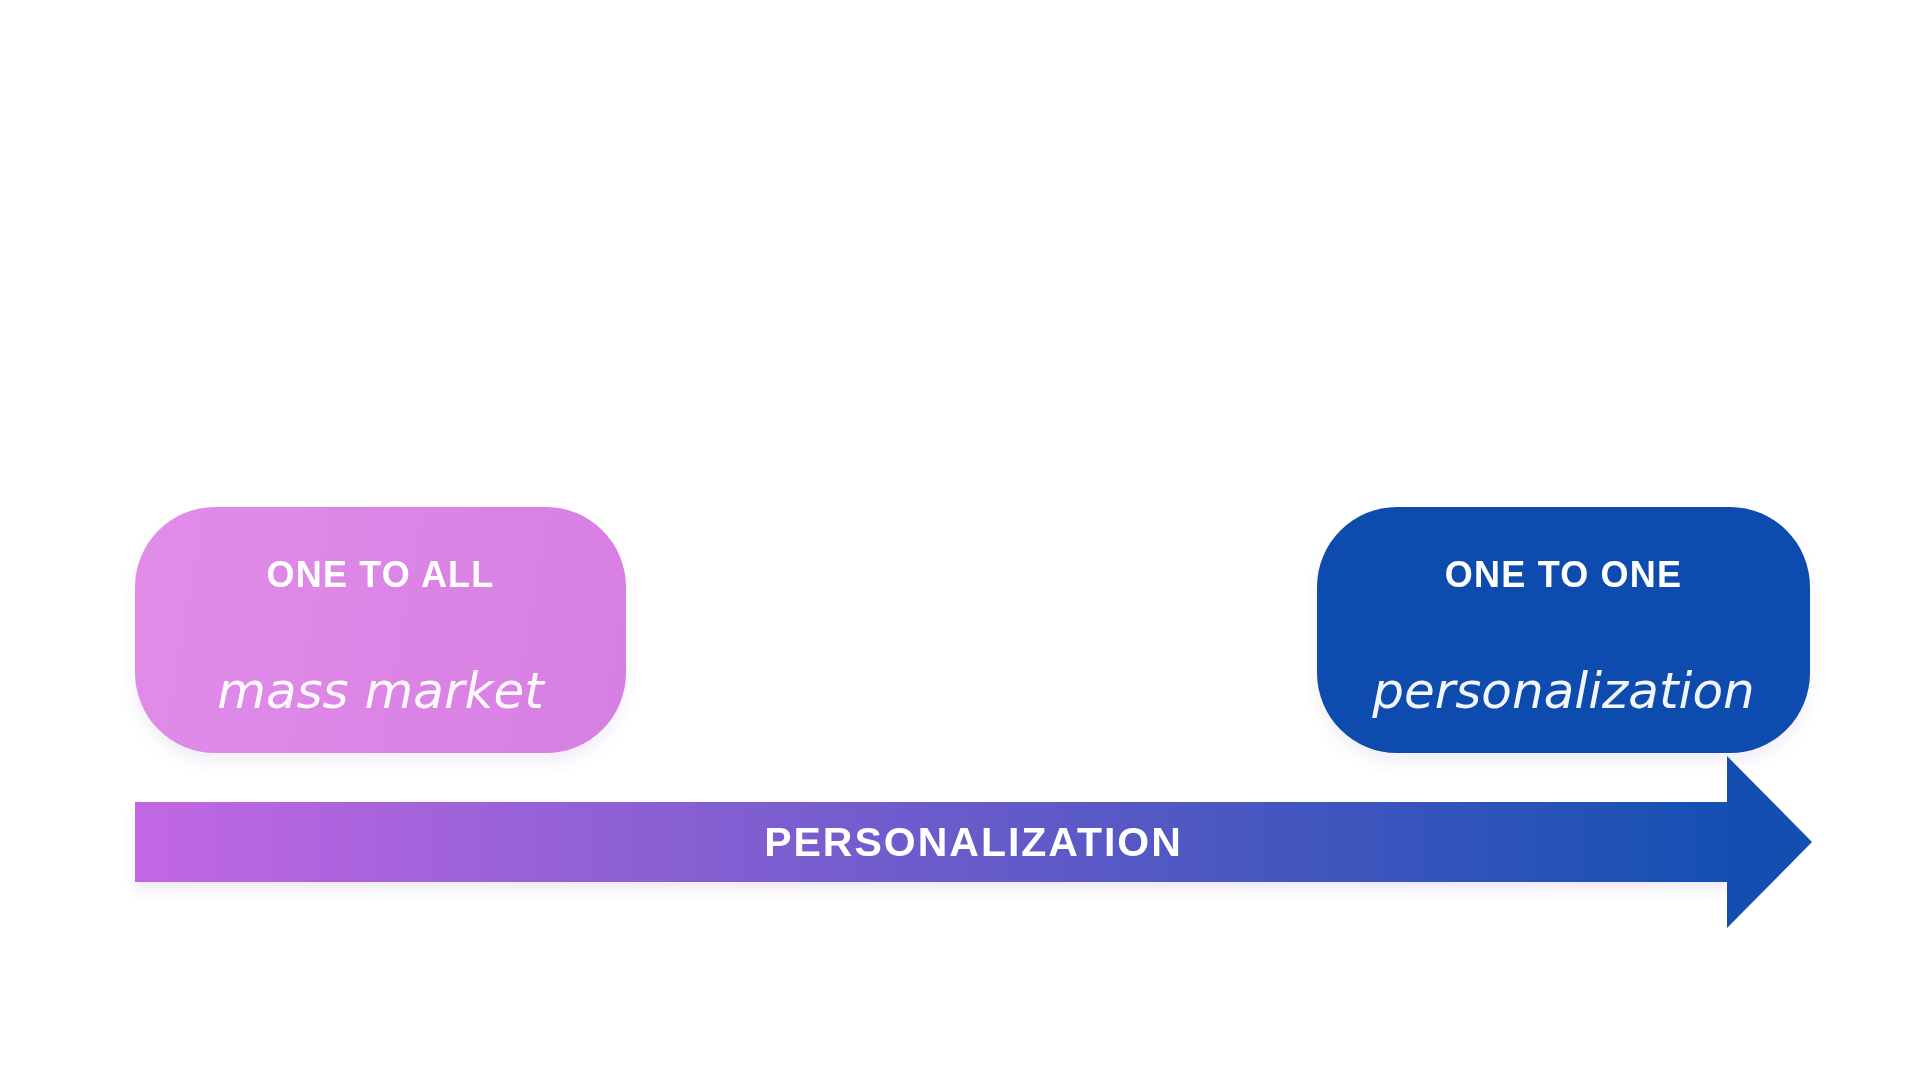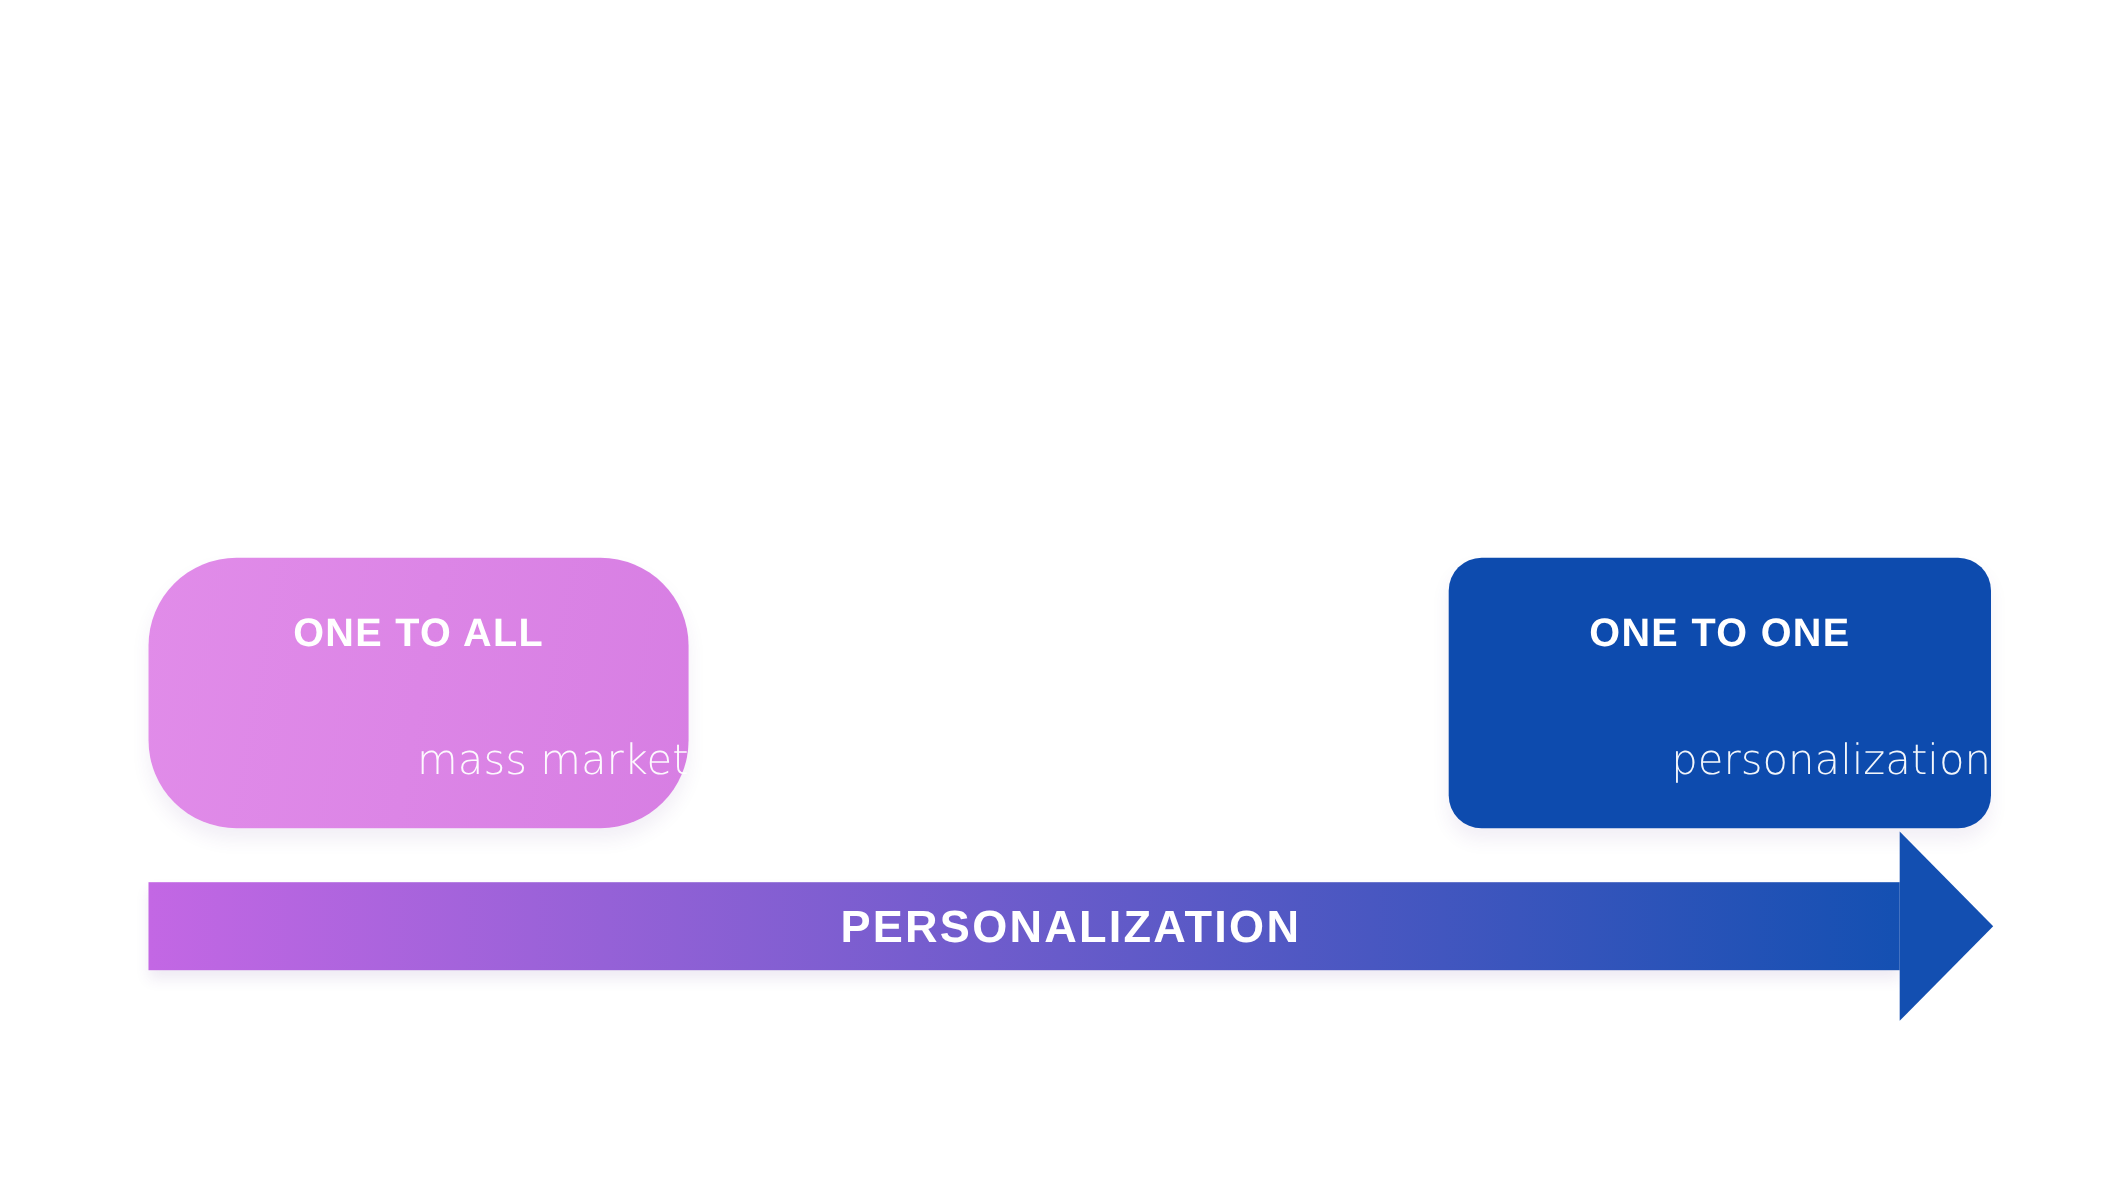--- a/index.html
+++ b/index.html
@@ -30,43 +30,43 @@
   }
   .box2 {
     left: 712px;
     width: 481px;
     background: linear-gradient(90deg, var(--box2-start, #c873e3), var(--box2-end, #1e53bc));
   }
   .box3 {
     left: 1317px;
     width: 493px;
     background: var(--box3, #0d4bae);
-    border-radius: 30px;
   }
   .box-title {
     position: absolute;
     left: 0;
     right: 0;
     top: 44px;
     text-align: center;
     font-weight: 700;
     font-size: 36px;
     letter-spacing: 1.2px;
     line-height: 48px;
     white-space: nowrap;
   }
   .box-subtitle {
     position: absolute;
     left: 0;
     right: 0;
     top: 160px;
-    text-align: right;
+    text-align: center;
     font-family: "DejaVu Sans", sans-serif;
+    font-style: italic;
     font-weight: 300;
-    font-size: 38px;
+    font-size: 50px;
     line-height: 48px;
     color: rgba(255, 255, 255, 0.95);
     white-space: nowrap;
   }
   .arrow-bar {
     position: absolute;
     left: 135px;
     top: 802px;
     width: 1592px;
     height: 80px;

